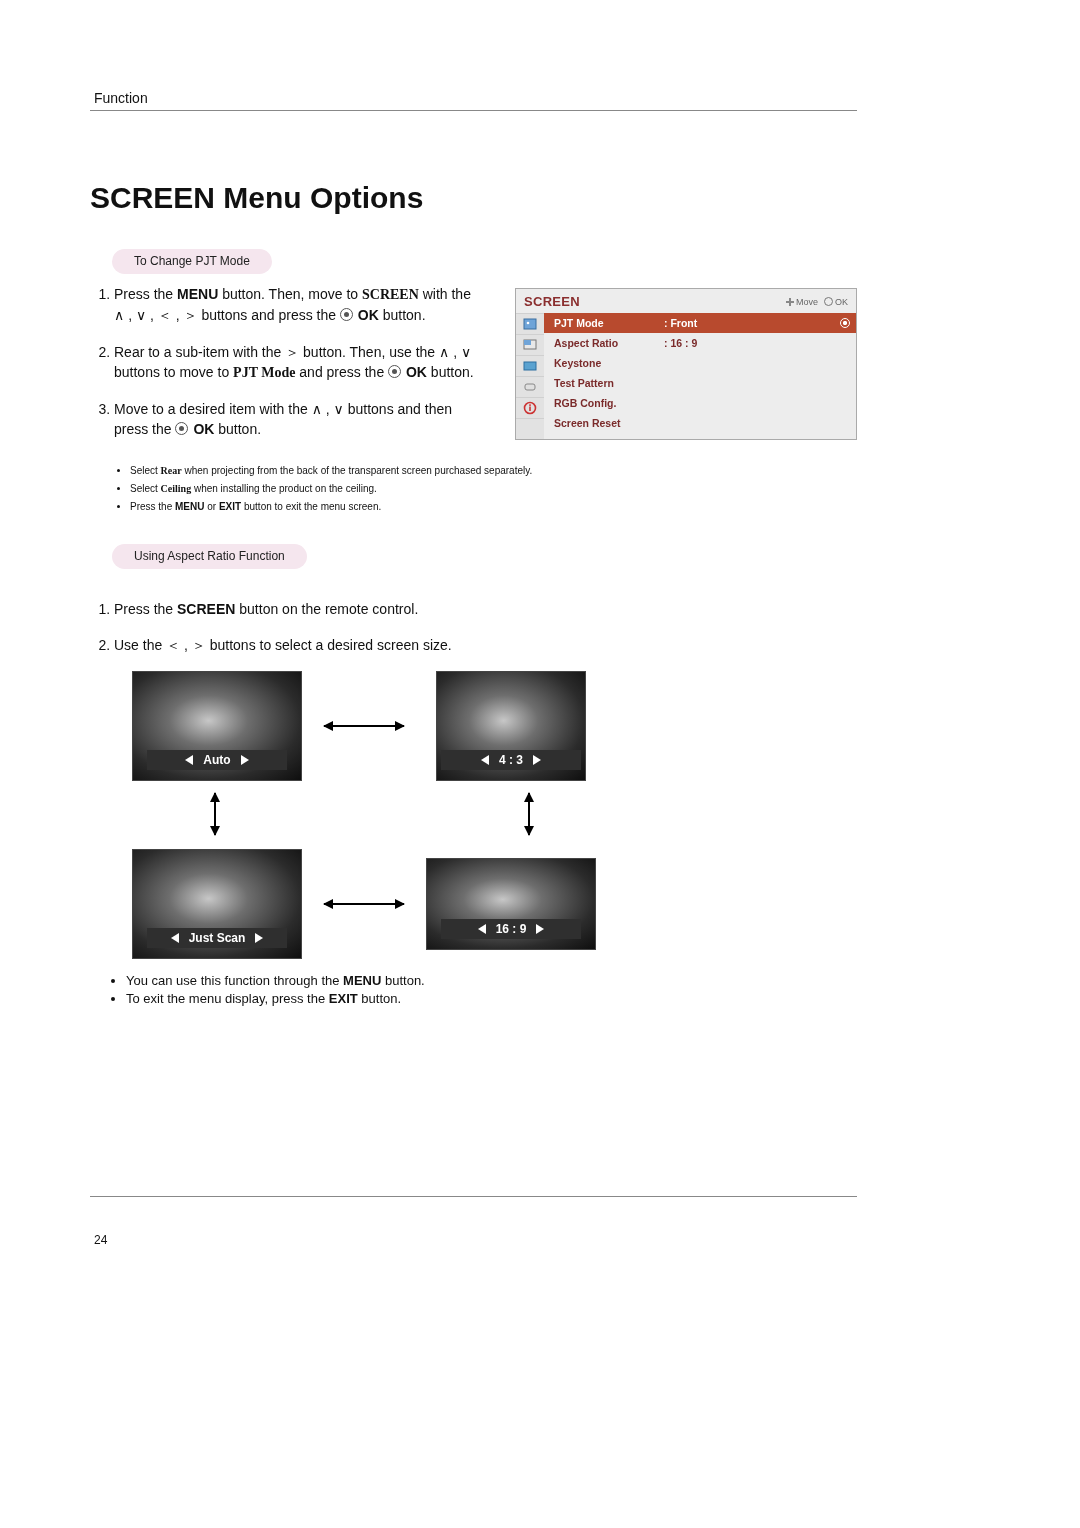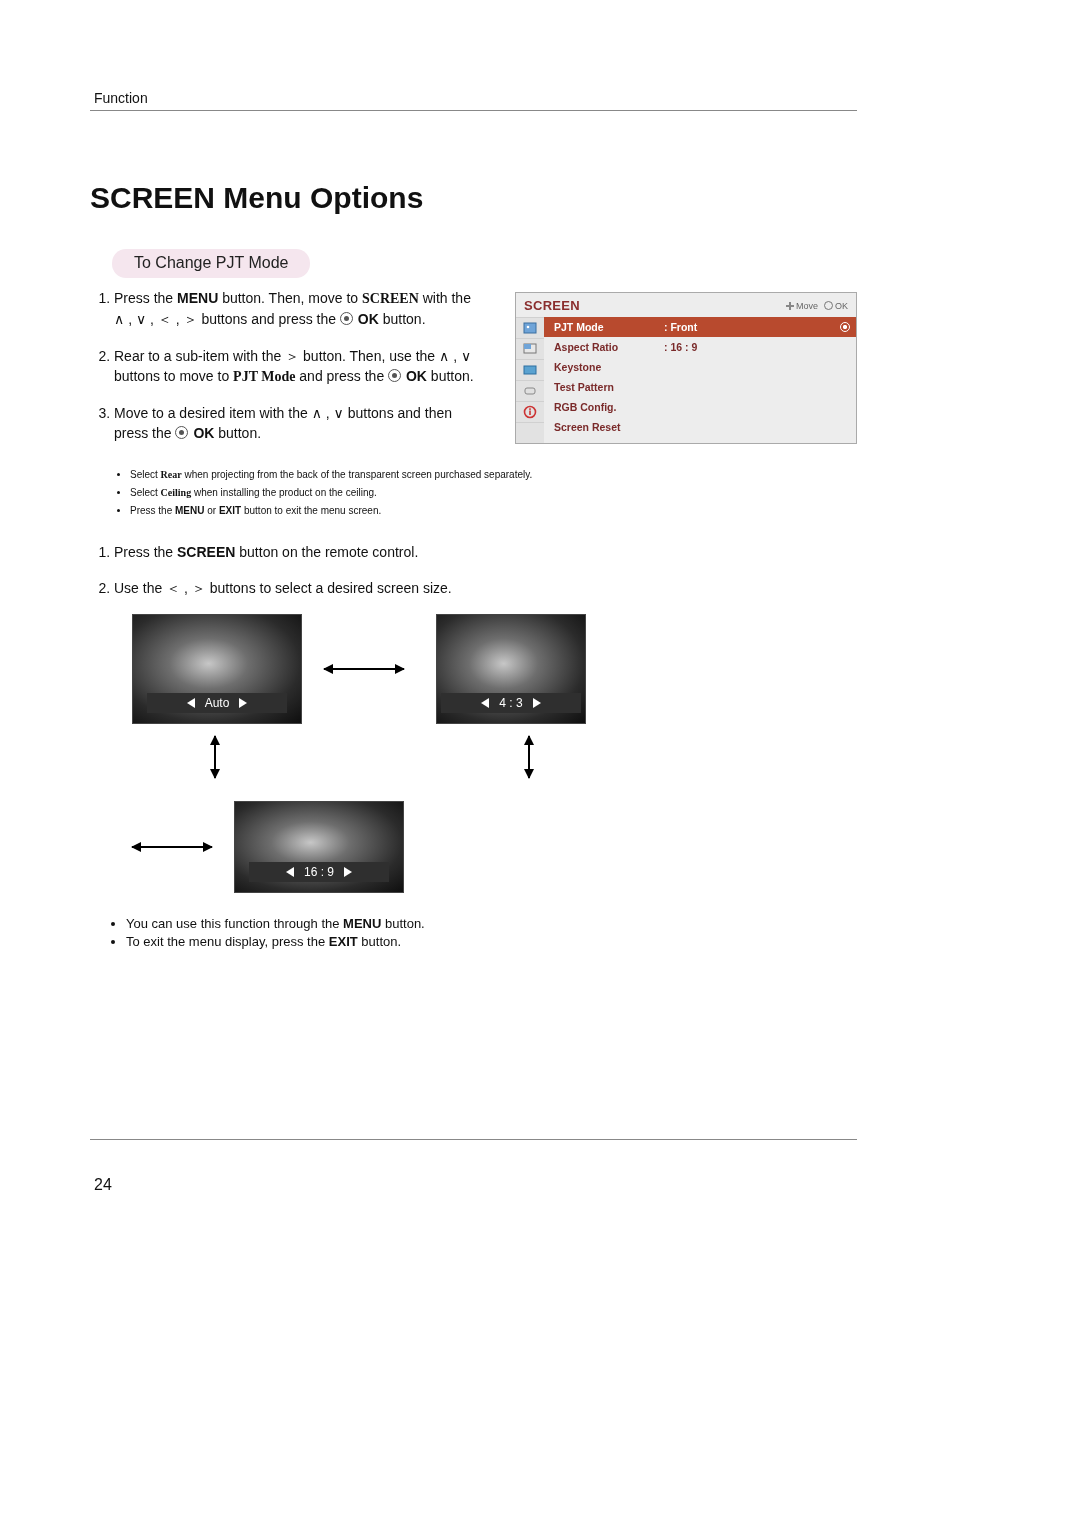--- a/index.html
+++ b/index.html
@@ -28,21 +28,21 @@
   .section-title {
     font-size: 30px;
     font-weight: bold;
     margin: 0 0 28px 0;
   }
   .pill {
     display: inline-block;
     background: #f5e6ee;
     border-radius: 14px;
     padding: 5px 22px 6px 22px;
-    font-size: 16px;
+    font-size: 12px;
     color: #222;
     margin: 6px 0 10px 22px;
   }
   .intro-note {
     font-size: 14px;
     margin: 2px 0 14px 0;
   }
   .two-col {
     display: flex;
     gap: 36px;
@@ -159,21 +159,21 @@
     display:flex;align-items:flex-end;justify-content:center;
   }
   .thumb.narrow { width: 148px; margin: 0 10px; text-align: right; }
   .thumb.short  { height: 90px; margin: 9px 0; }
   .thumb-label-bar {
     position:absolute;
     bottom: 10px;
     background: #2f2f2f;
     color:#fff;
     font-size: 12px;
-    font-weight: normal;
+    font-weight: bold;
     padding: 3px 10px;
     display:flex;align-items:center;gap:10px;
     width: 120px;
     justify-content: center;
   }
   .thumb-label-bar .tri {
     width:0;height:0;border-top:5px solid transparent;border-bottom:5px solid transparent;
   }
   .thumb-label-bar .tri.l { border-right:8px solid #fff; }
   .thumb-label-bar .tri.r { border-left:8px solid #fff; }
@@ -204,21 +204,21 @@
   .small-bullets {
     list-style: disc;
     font-size: 13px;
     padding-left: 36px;
     margin: 14px 0 0 0;
   }
   .small-bullets li { margin-bottom: 3px; }
   .foot-rule {
     border:none;border-top:1px solid #888;margin: 190px 0 6px 0;
   }
-  .page-num { font-size: 16px; padding-left: 4px; margin-top: 36px; }
+  .page-num { font-size: 12px; padding-left: 4px; margin-top: 36px; }
 </style>
 </head>
 <body>
 
 <div class="page">
 
   <div class="running-head">Function</div>
   <hr class="head-rule">
 
   <h1 class="section-title">SCREEN Menu Options</h1>
@@ -308,20 +308,21 @@
       </div>
     </div>
   </div>
 
   <ul class="bullets">
     <li><span>Select </span><span class="bold-serif">Rear</span><span> when projecting from the back of the transparent screen purchased separately.</span></li>
     <li><span>Select </span><span class="bold-serif">Ceiling</span><span> when installing the product on the ceiling.</span></li>
     <li><span>Press the </span><b>MENU</b><span> or </span><b>EXIT</b><span> button to exit the menu screen.</span></li>
   </ul>
 
+  <div class="pill">Using Aspect Ratio Function</div>
 
   <ol class="steps" style="margin-top:20px">
     <li>
       <span>Press the </span><b>SCREEN</b><span> button on the remote control.</span>
     </li>
     <li>
       <span>Use the </span><span class="sym">＜</span><span class="sym"> , </span><span class="sym">＞</span><span> buttons to select a desired screen size.</span>
     </li>
   </ol>
 
@@ -344,20 +345,27 @@
         </div>
       </div>
     </div>
   </div>
   <div class="v-arrow-wrap">
     <div class="double-arrow-v"></div>
     <div class="double-arrow-v"></div>
   </div>
   <div class="ratio-diagram">
     <div class="ratio-row">
+      <div class="thumb">
+        <div class="thumb-label-bar">
+          <span class="tri l"></span>
+          <span>Just Scan</span>
+          <span class="tri r"></span>
+        </div>
+      </div>
       <div class="double-arrow-h"></div>
       <div class="thumb short">
         <div class="thumb-label-bar">
           <span class="tri l"></span>
           <span>16 : 9</span>
           <span class="tri r"></span>
         </div>
       </div>
     </div>
   </div>

